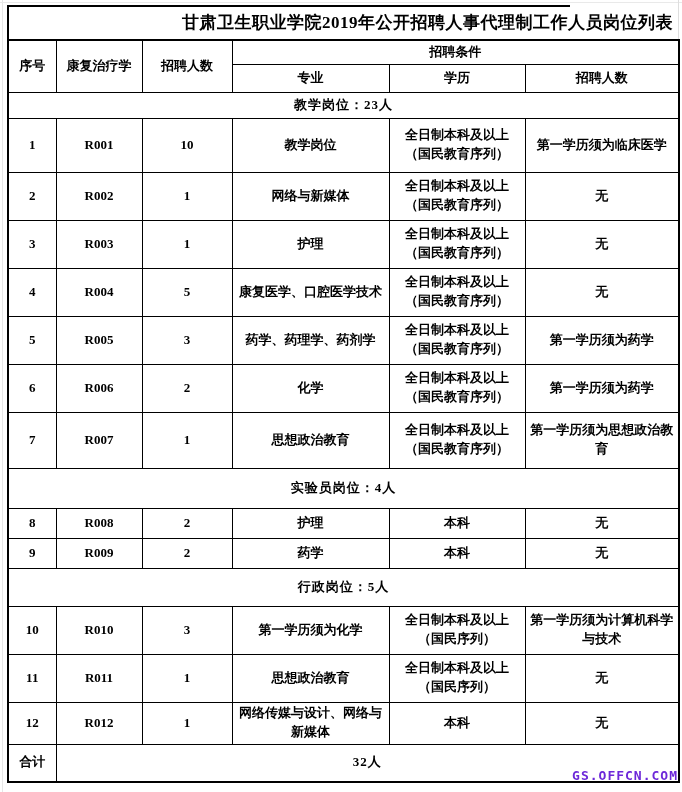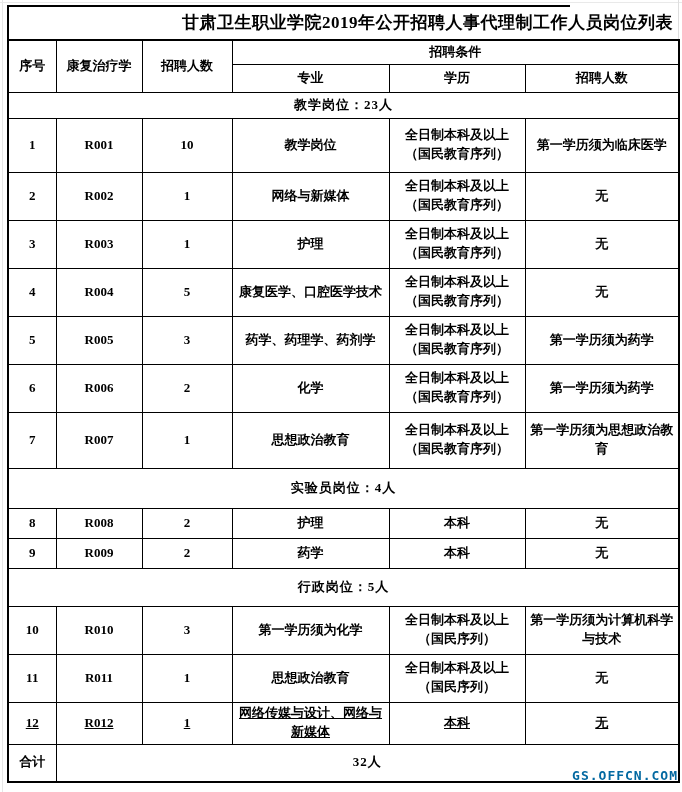--- a/index.html
+++ b/index.html
@@ -67,21 +67,21 @@
   
   tr.hh1 { height: 24px; }
   tr.hh2 { height: 28px; }
   tr.h-sec1 { height: 26px; }
   tr.h-sec2 { height: 40px; }
   tr.h-sec3 { height: 38px; }
   tr.h54 { height: 54px; }
   tr.h48 { height: 48px; }
   tr.h56 { height: 56px; }
   tr.h30 { height: 30px; }
-  tr.h42 { height: 42px; text-decoration: underline; }
+  tr.h42 { height: 42px; }
   tr.h-total { height: 38px; margin-top: 16px; }
 
   .watermark {
     position: absolute;
     right: 4px; bottom: 9px;
     font-family: "DejaVu Sans Mono", "Liberation Mono", monospace;
     font-weight: bold;
     font-size: 13px;
     letter-spacing: 1px;
   }
@@ -240,14 +240,14 @@
         <td class="cell-other">无</td>
       </tr>
 
       <tr class="h-total">
         <td class="total-label">合计</td>
         <td class="total-value" colspan="5">32人</td>
       </tr>
     </tbody>
   </table>
 
-  <div class="watermark" style="color: #0369a1;">GS.OFFCN.COM</div>
+  <div class="watermark" style="color: #6d28d9;">GS.OFFCN.COM</div>
 </div>
 
 </body></html>

